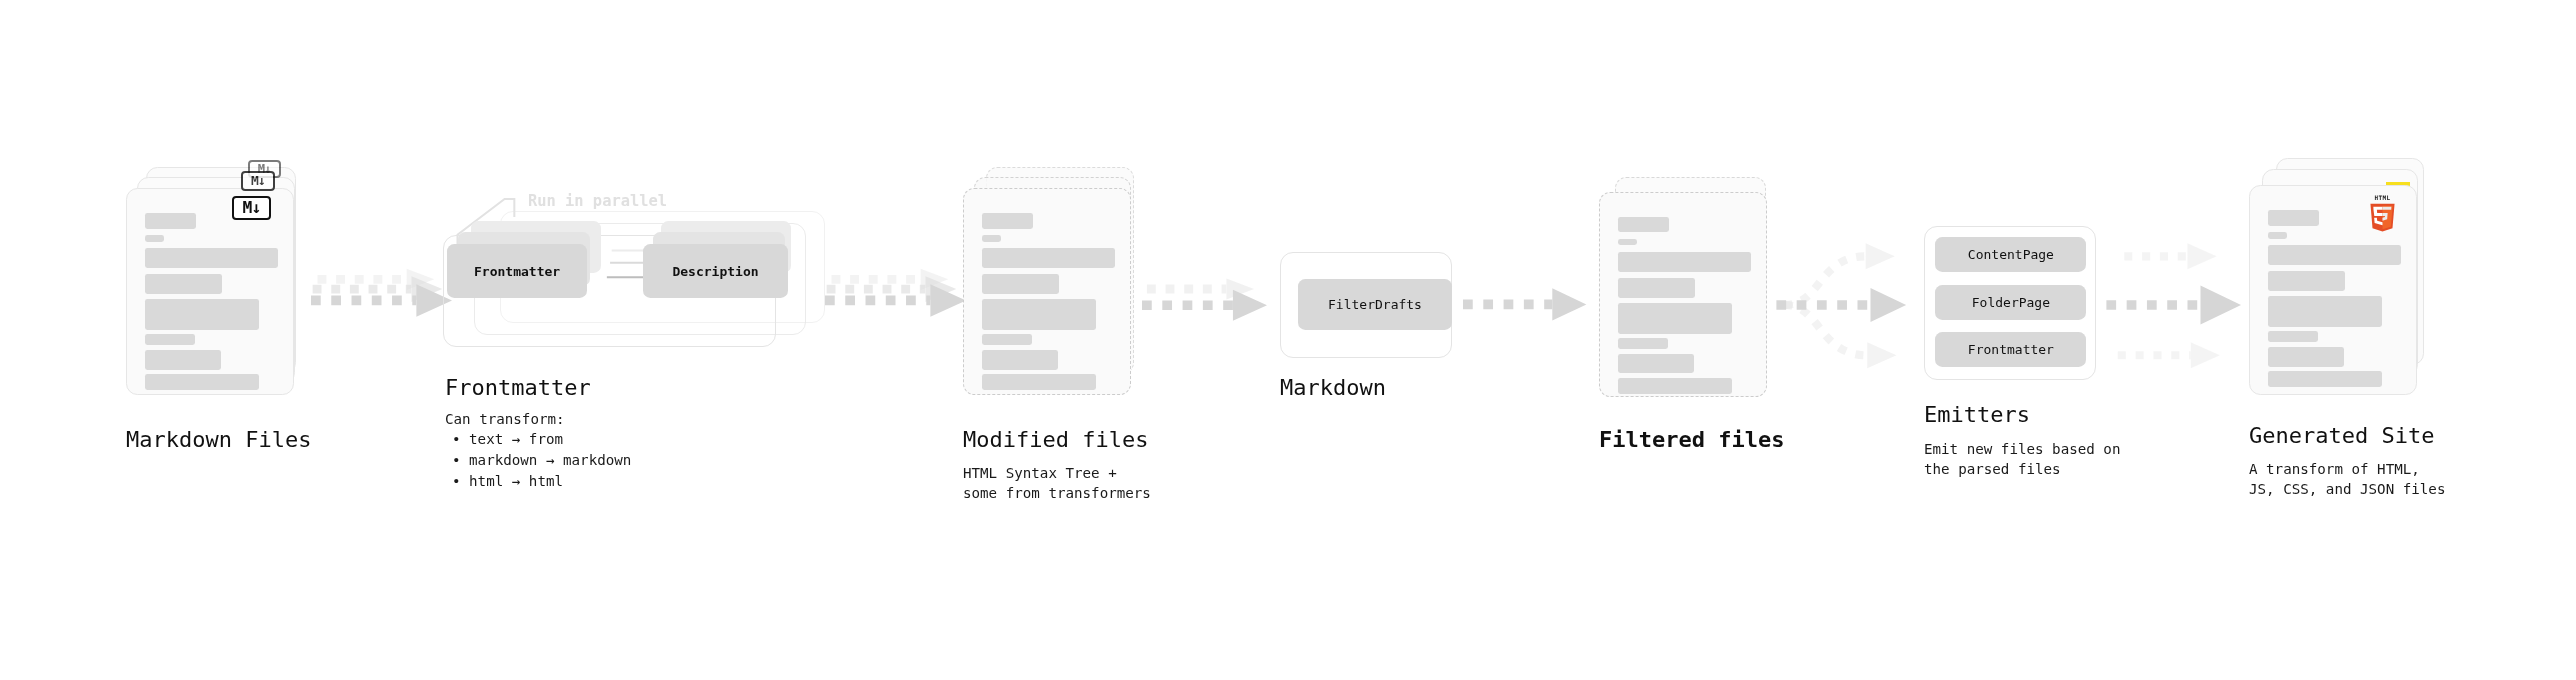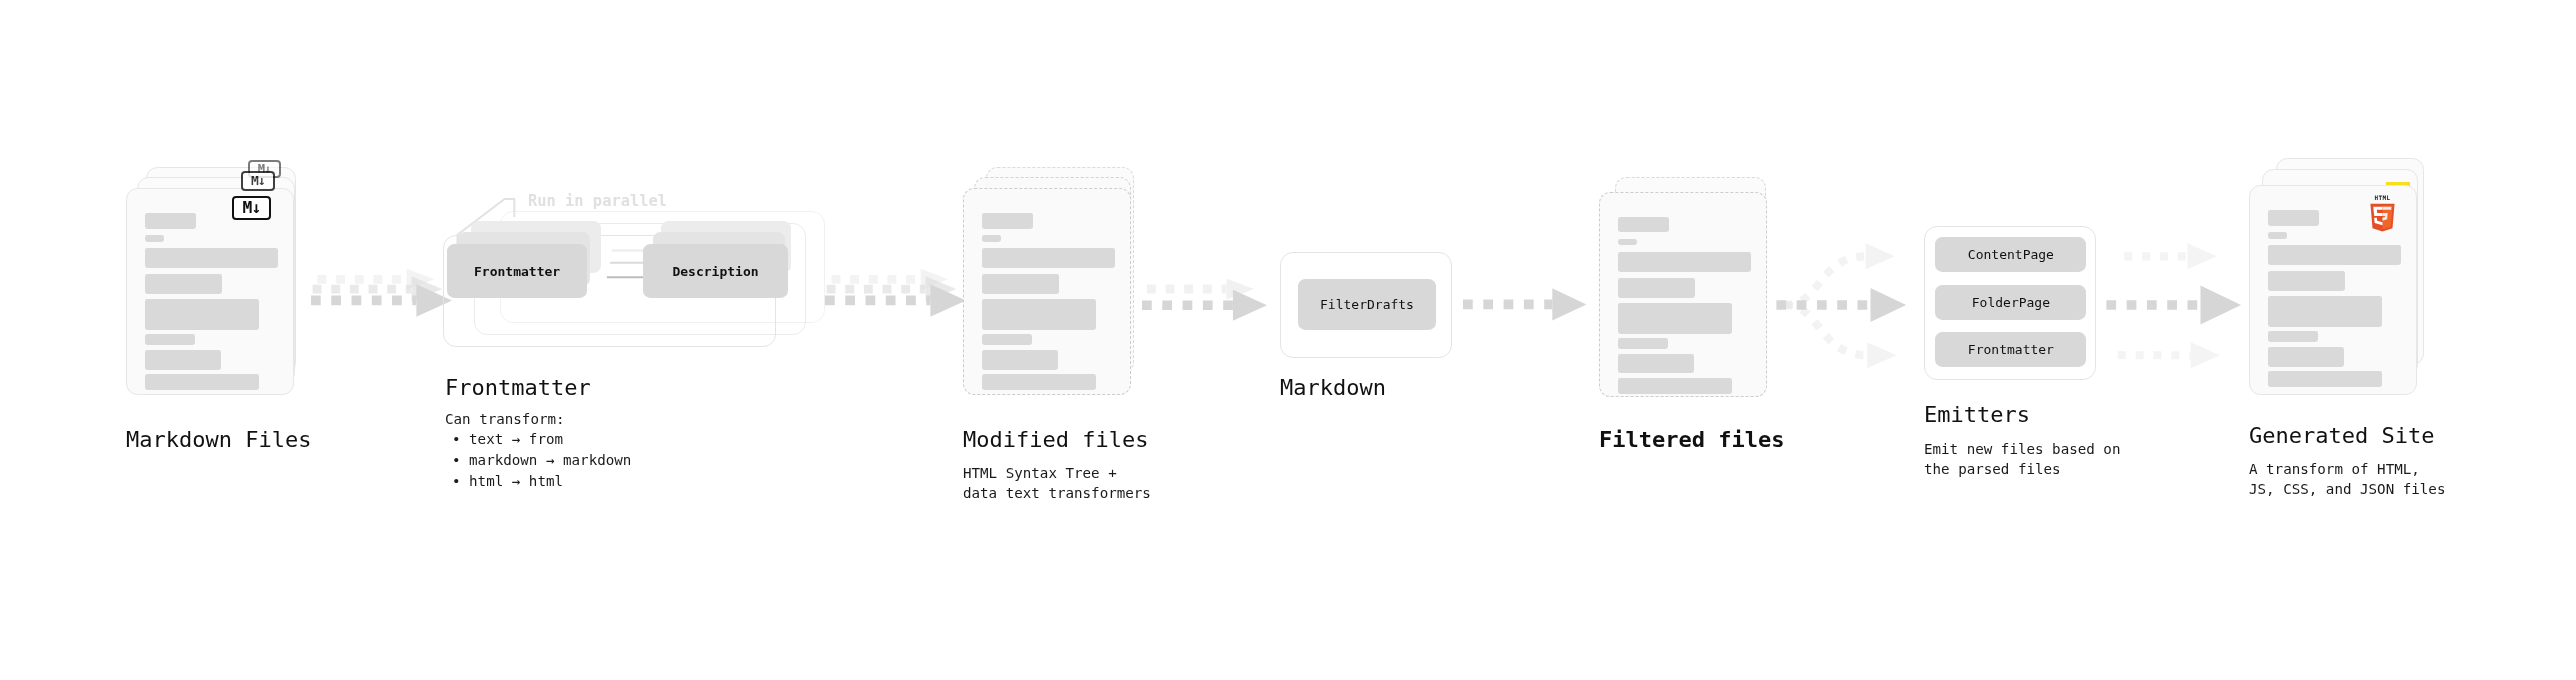--- a/index.html
+++ b/index.html
@@ -193,36 +193,36 @@
       <div class="skel" style="left:18px;top:59px;width:133px;height:20.3px;"></div>
       <div class="skel" style="left:18px;top:85px;width:77px;height:20.3px;"></div>
       <div class="skel" style="left:18px;top:110px;width:114px;height:31px;"></div>
       <div class="skel" style="left:18px;top:145px;width:50px;height:11.4px;"></div>
       <div class="skel" style="left:18px;top:161px;width:76px;height:19.5px;"></div>
       <div class="skel" style="left:18px;top:185px;width:114px;height:16.3px;"></div>
     </div>
   </div>
   <div class="caption" style="left:963px;top:427px;">Modified files</div>
   <div class="subcaption" style="left:963px;top:463px;">HTML Syntax Tree +
-data text transformers</div>
+some from transformers</div>
 
   <svg class="arrowlayer" style="left:1142px;top:276px;width:138px;height:65px;" viewBox="0 0 170 80" width="138" height="65">
     <g opacity="0.4">
       <line x1="6" y1="16" x2="104" y2="16" stroke="#dddddd" stroke-width="11" stroke-dasharray="11 12"></line>
       <polygon points="104,3 138,16 104,29" fill="#dddddd"></polygon>
     </g>
     <g opacity="1">
       <line x1="0" y1="36" x2="112" y2="36" stroke="#d6d6d6" stroke-width="12" stroke-dasharray="12 13"></line>
       <polygon points="112,17 154,36 112,55" fill="#d6d6d6"></polygon>
     </g>
   </svg>
 
   <div class="cardstack" style="left:1280px;top:252px;width:179px;height:114px;">
     <div class="groupbox" style="left:0px;top:0px;width:172px;height:106px;"></div>
-    <div class="chip" style="left:18px;top:27px;width:138px;height:51px;">FilterDrafts</div>
+    <div class="chip" style="left:18px;top:27px;width:154px;height:51px;">FilterDrafts</div>
   </div>
   <div class="caption" style="left:1280px;top:375px;">Markdown</div>
 
   <svg class="arrowlayer" style="left:1463px;top:284px;width:138px;height:57px;" viewBox="0 0 170 70" width="138" height="57">
     <g opacity="1">
       <line x1="0" y1="25" x2="110" y2="25" stroke="#d6d6d6" stroke-width="12" stroke-dasharray="12 13"></line>
       <polygon points="110,5 152,25 110,45" fill="#d6d6d6"></polygon>
     </g>
   </svg>
 

